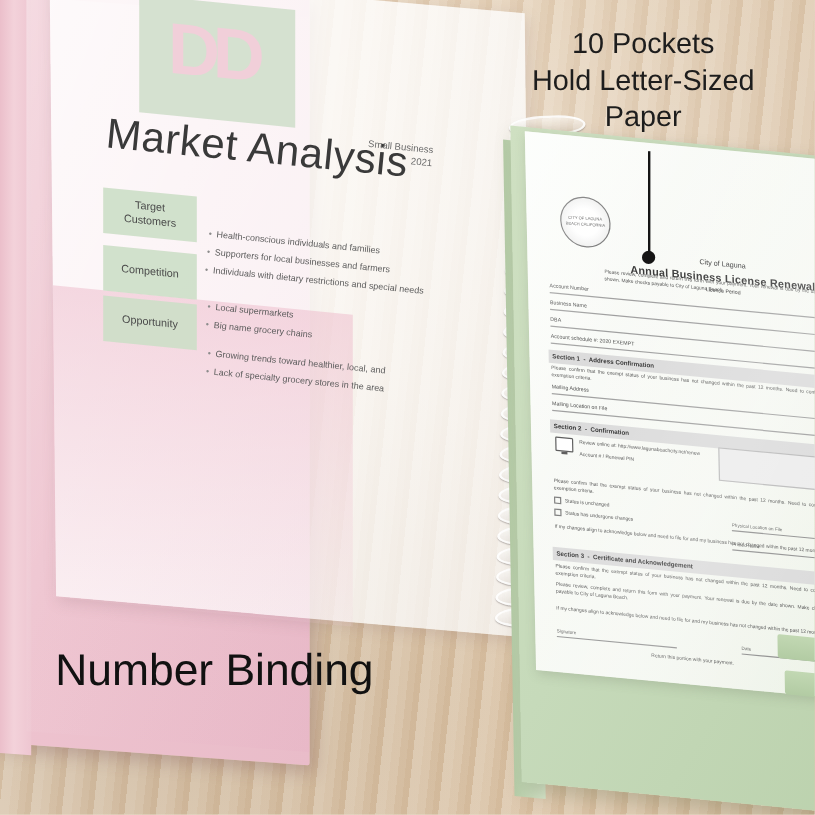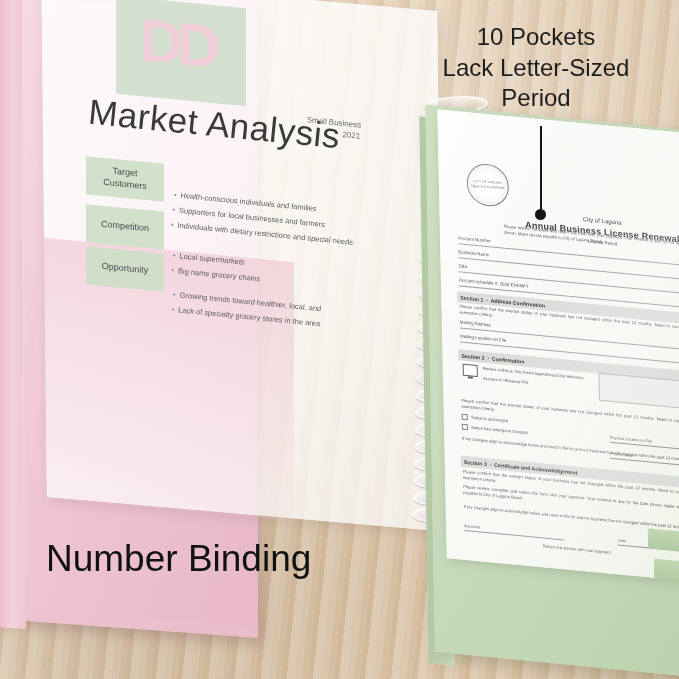--- a/index.html
+++ b/index.html
@@ -532,22 +532,22 @@
     </div>
   </div>
   <div class="pocket-sheen"></div>
 
   <div class="tab" style="left:648px; top:530px; width:34px; height:20px;"></div>
   <div class="tab" style="left:654px; top:560px; width:30px; height:20px;"></div>
   <div class="green-vert"></div>
 
   <div class="callout-top">
     <div>10 Pockets</div>
-    <div>Lack Letter-Sized</div>
-    <div>Period</div>
+    <div>Hold Letter-Sized</div>
+    <div>Paper</div>
   </div>
   <div class="leader-line"></div>
   <div class="leader-dot"></div>
 
   <div class="callout-bottom">
     <div>Number Binding</div>
   </div>
 
 </div>
 

